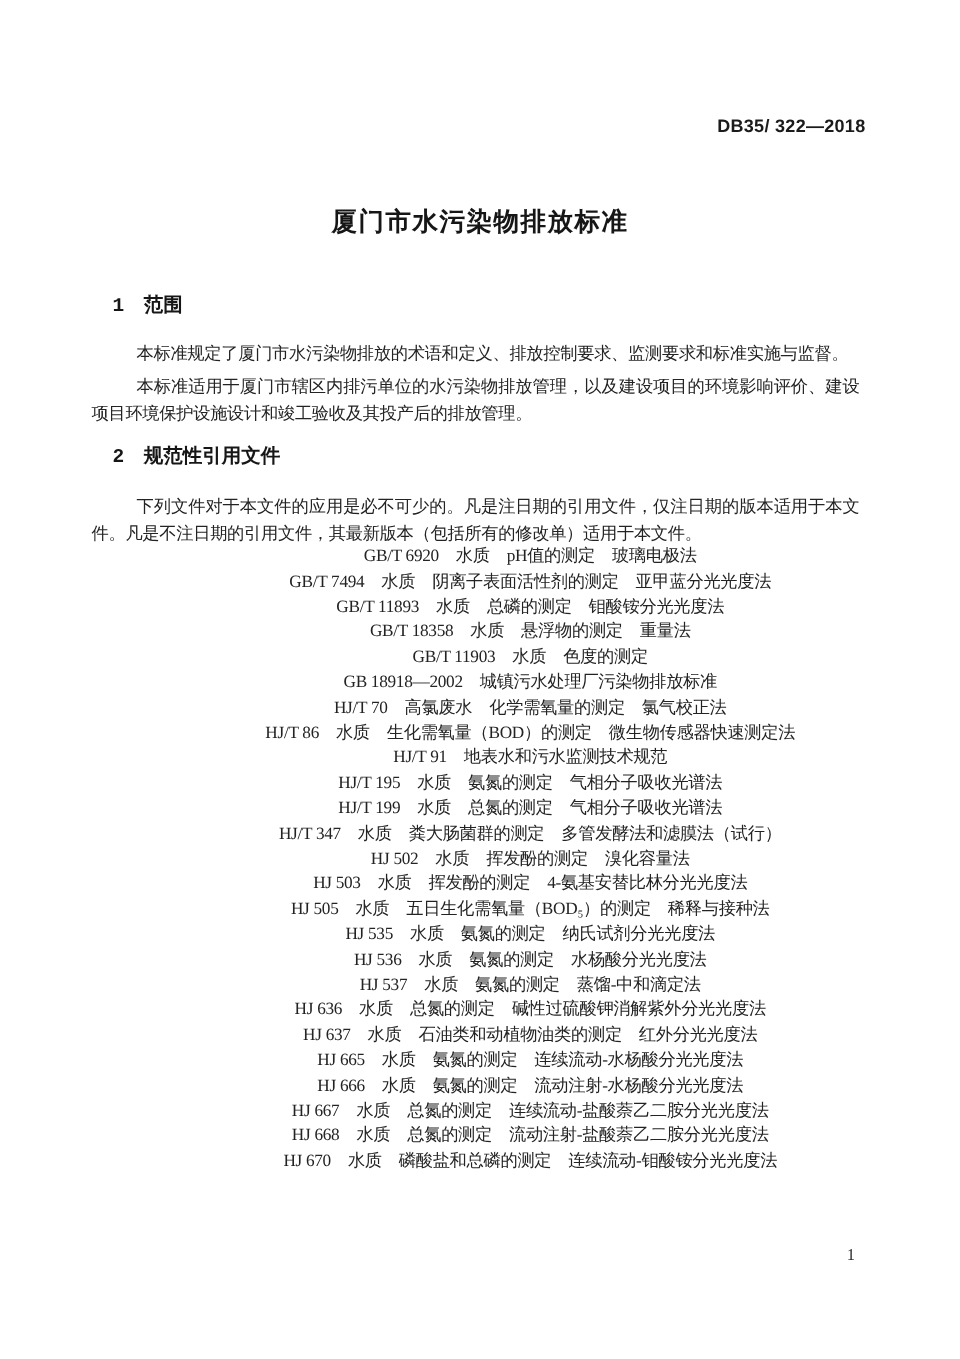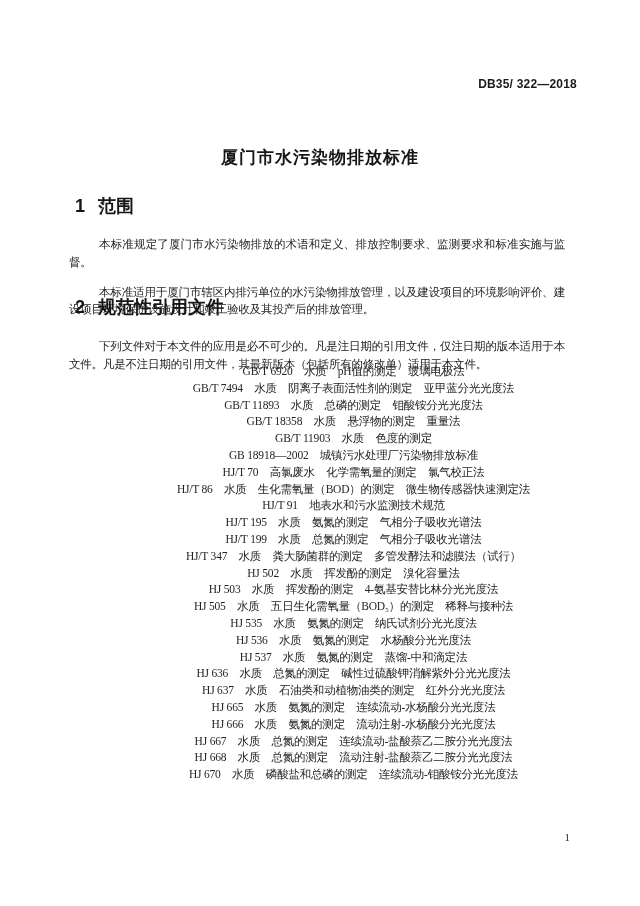--- a/index.html
+++ b/index.html
@@ -21,49 +21,49 @@
     font-size: 12px;
     letter-spacing: 0.2px;
     color: #1b1b1b;
     white-space: nowrap;
   }
   .title {
     position: absolute;
     top: 136px;
     left: 0;
     right: 0;
-    margin: 10px;
+    margin: 0;
     text-align: center;
     font-family: "Liberation Sans", "DejaVu Sans", sans-serif;
     font-weight: 700;
     font-size: 17px;
     letter-spacing: 1px;
     color: #161616;
   }
   .sec-heading {
     position: absolute;
     left: 75px;
-    font-family: Liberation Sans, sans-serif;
+    font-family: Liberation Mono, monospace;
     font-weight: 700;
-    font-size: 18px;
+    font-size: 13px;
     color: #161616;
     white-space: nowrap;
   }
   .sec-heading .sec-num { display: inline-block; margin-right: 13px; }
   .body-block {
     position: absolute;
     left: 57px;
     width: 520px;
     font-size: 11.5px;
     line-height: 17.8px;
     letter-spacing: -0.2px;
     text-align: justify;
     color: #232323;
   }
-  .body-block p { margin: 12px; text-indent: 30px; }
+  .body-block p { margin: 4px; text-indent: 30px; }
   .ref-list {
     position: absolute;
     left: 97px;
     right: 30px;
     text-align: center;
   }
   .ref-item {
     font-size: 11.5px;
     line-height: 16.8px;
     letter-spacing: -0.2px;

